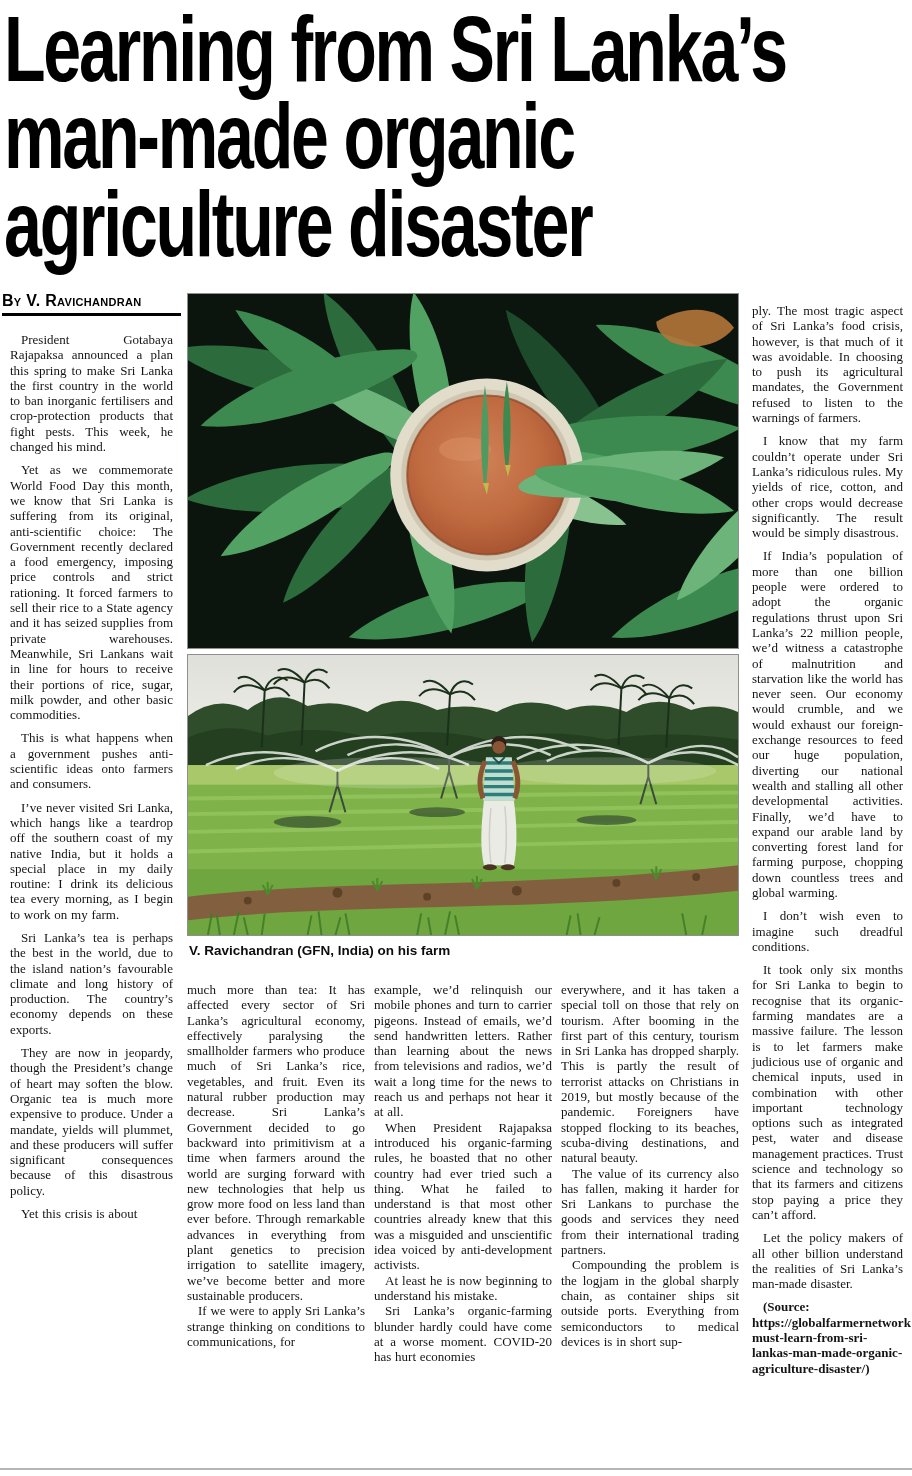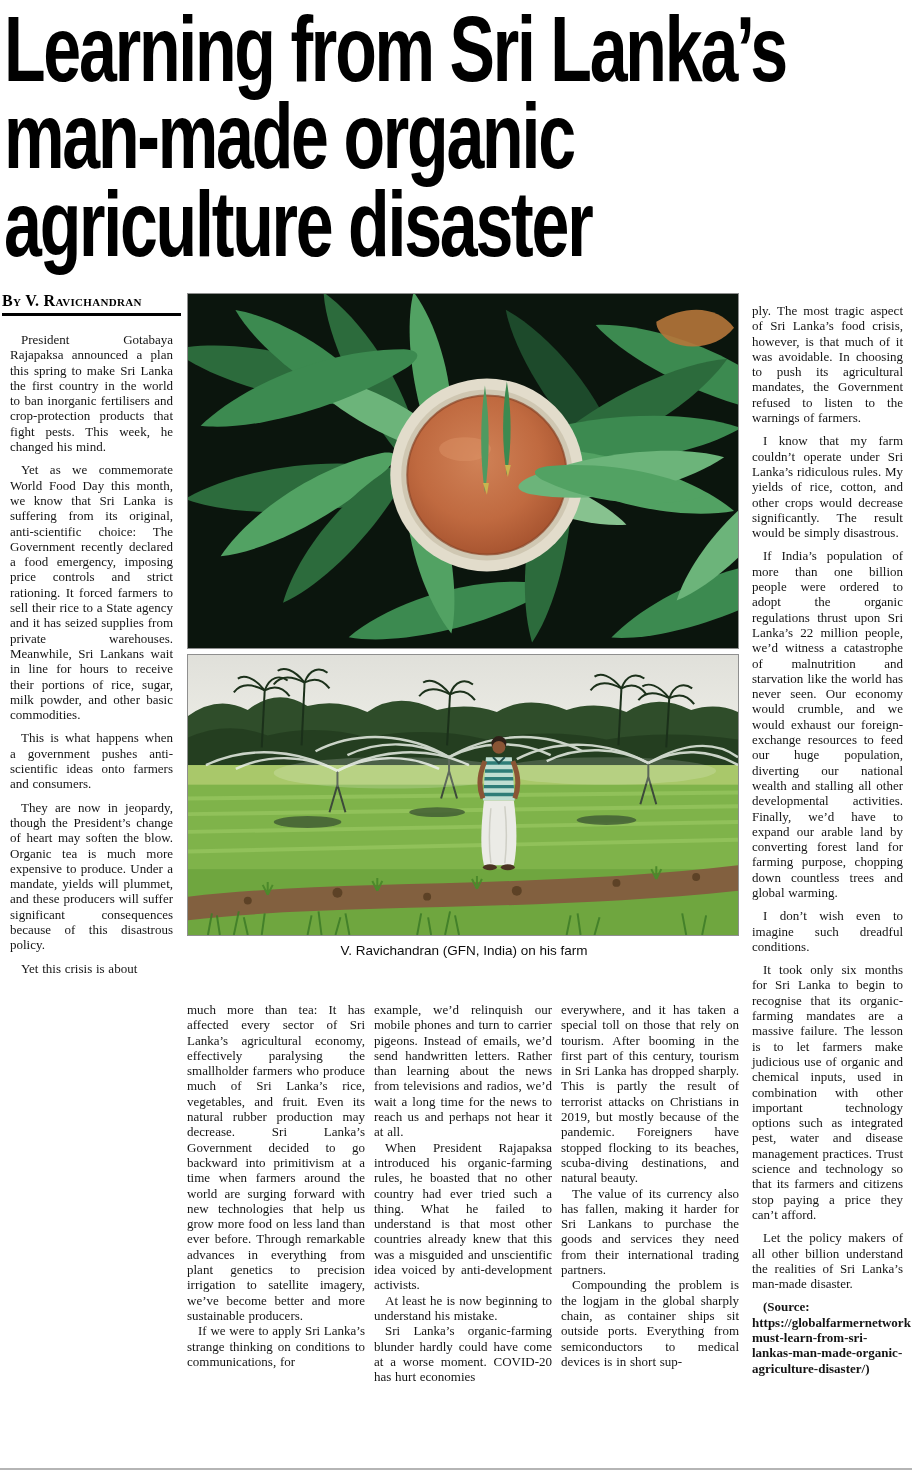--- a/index.html
+++ b/index.html
@@ -16,37 +16,37 @@
   
   .coltext{text-align:justify;font-size:13px;line-height:15.3px;
            hyphens:auto;-webkit-hyphens:auto;word-spacing:0.5px;}
   .coltext p{margin:8px;text-indent:11px;}
   .coltext p.cont{text-indent:0;}
   .lead{font-weight:bold;}
   .source{font-weight:bold;}
 
   
   .col1{position:absolute;left:2px;top:292px;width:179px;height:1171px;overflow:hidden;}
-  .byline{font-family:Liberation Serif, serif;font-weight:bold;
+  .byline{font-family:Liberation Sans, sans-serif;font-weight:bold;
           font-variant:small-caps;font-size:16px;letter-spacing:0.3px;color:#000;}
   .byline-rule{border-top:3px solid #000;margin:3px 0 8px 0;}
   .col1 .coltext{height:1134px;overflow:hidden;}
 
   
   .media{position:absolute;left:187px;top:293px;width:552px;}
   .photo{display:block;width:550px;border:1px solid #8f8f8f;}
   .tea{height:354px;background:#0b150d;}
   .farm{height:280px;margin-top:5px;background:#e8e8e2;}
   .caption{margin:7px 0 0 2px;font-family:"Liberation Sans",sans-serif;
-           font-weight:normal;font-size:13.5px;color:#0d0d0d;text-align:center;}
+           font-weight:bold;font-size:13.5px;color:#0d0d0d;}
   .bottom-cols{display:flex;gap:9px;margin-top:24px;height:478px;overflow:hidden;}
   .bcol{flex:1;text-align:justify;font-size:13px;line-height:15.3px;
         hyphens:auto;-webkit-hyphens:auto;word-spacing:0.5px;}
   .bcol p{margin:0;text-indent:11px;}
-  .bcol p.cont{text-indent:0;margin-top:20px;}
+  .bcol p.cont{text-indent:0;}
 
   
   .col5{position:absolute;left:744px;top:295px;width:167px;height:1168px;overflow:hidden;}
 
   .bottom-rule{position:absolute;left:0;top:1468px;width:912px;border-top:2px solid #b5b5b5;}
 </style>
 </head>
 <body>
 
 <div class="page">
@@ -57,20 +57,22 @@
     <span class="hl">agriculture disaster</span>
   </h1>
 
   <div class="col1">
     <div class="byline">By V. Ravichandran</div>
     <div class="byline-rule"></div>
     <div class="coltext">
       <p>President Gotabaya Rajapaksa announced a plan this spring to make Sri Lanka the first country in the world to ban inorganic fertilisers and crop-protection products that fight pests. This week, he changed his mind.</p>
       <p>Yet as we commemorate World Food Day this month, we know that Sri Lanka is suffering from its original, anti-scientific choice: The Government recently declared a food emergency, imposing price controls and strict rationing. It forced farmers to sell their rice to a State agency and it has seized supplies from private warehouses. Meanwhile, Sri Lankans wait in line for hours to receive their portions of rice, sugar, milk powder, and other basic commodities.</p>
       <p>This is what happens when a government pushes anti-scientific ideas onto farmers and consumers.</p>
+      <p>I’ve never visited Sri Lanka, which hangs like a teardrop off the southern coast of my native India, but it holds a special place in my daily routine: I drink its delicious tea every morning, as I begin to work on my farm.</p>
+      <p>Sri Lanka’s tea is perhaps the best in the world, due to the island nation’s favourable climate and long history of production. The country’s economy depends on these exports.</p>
       <p>They are now in jeopardy, though the President’s change of heart may soften the blow. Organic tea is much more expensive to produce. Under a mandate, yields will plummet, and these producers will suffer significant consequences because of this disastrous policy.</p>
       <p>Yet this crisis is about</p>
     </div>
   </div>
 
   <div class="media">
 
     <svg class="photo tea" role="img" viewBox="0 0 552 356" preserveAspectRatio="none" aria-label="Overhead photo of a cup of Sri Lankan tea nestled among long green tea leaves">
       <defs>
         <path id="lf" d="M0 9 C 28 -5, 82 -12, 128 3 C 138 7, 136 11, 126 14 C 80 25, 26 21, 0 9 Z"></path>

